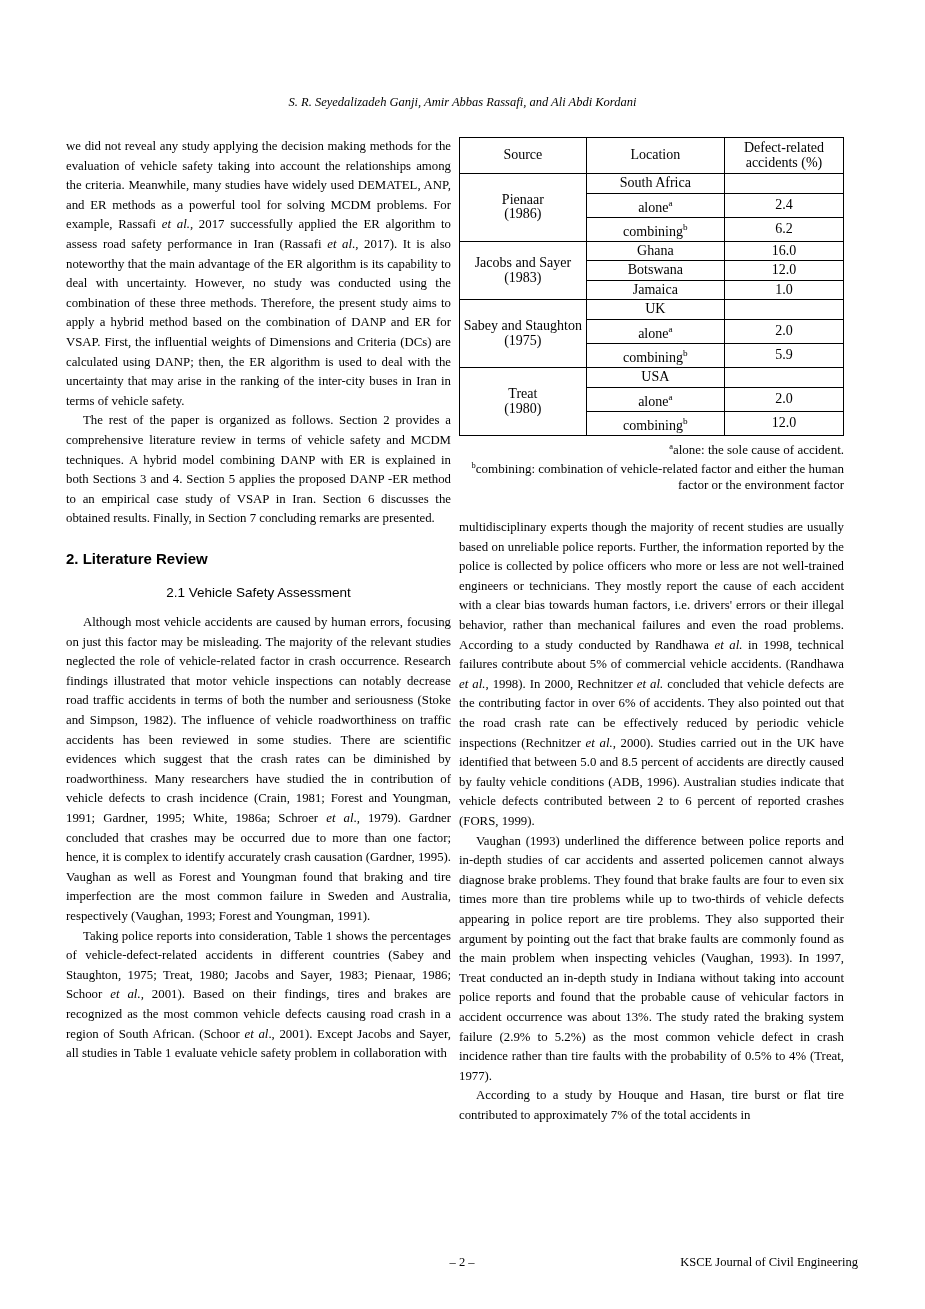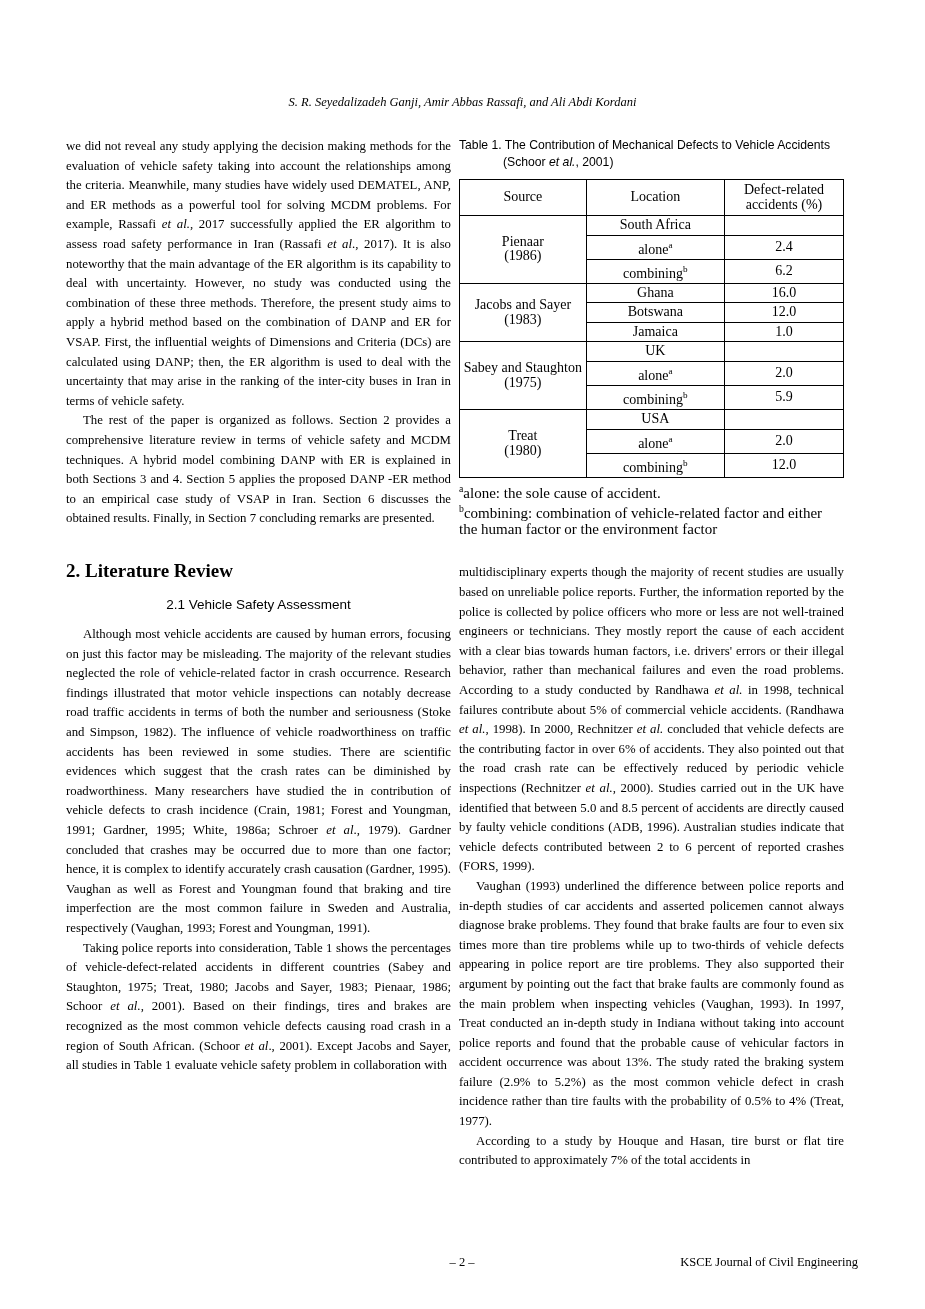--- a/index.html
+++ b/index.html
@@ -19,23 +19,23 @@
     position: absolute; top: 137px; left: 66px; width: 792px;
     display: flex; gap: 8px; align-items: flex-start;
   }
   .col {
     width: 385px; font-size: 12.8px; line-height: 19.6px;
     text-align: justify;
   }
   .col p { margin: 0; }
   p.indent { text-indent: 17px; }
   h2.section {
-    font-family: Liberation Serif, serif;
-    font-size: 19px; font-weight: bold;
-    margin: 32px 0 15px 0; text-align: left; text-indent: 0;
+    font-family: Liberation Sans, sans-serif;
+    font-size: 15px; font-weight: bold;
+    margin: 20px 0 15px 0; text-align: left; text-indent: 0;
   }
   h3.subsection {
     font-family: "Liberation Sans", sans-serif;
     font-size: 13.5px; font-weight: normal;
     margin: 0 0 10px 0; text-align: center; text-indent: 0;
   }
   .table-block { margin-bottom: 26px; }
   .caption {
     font-family: "Liberation Sans", sans-serif;
     font-size: 12.2px; line-height: 16.5px;
@@ -51,22 +51,22 @@
     padding: 2px 3px; font-weight: normal; vertical-align: middle;
   }
   .t1 th { height: 36px; }
   .t1 td { height: 19px; }
   .t1 td.src { white-space: pre-line; }
   .t1 col.c-source { width: 33%; }
   .t1 col.c-location { width: 36%; }
   .t1 col.c-value { width: 31%; }
   sup { font-size: 0.65em; }
   .footnotes {
-    font-size: 15px; line-height: 15.5px;
-    text-align: left; margin-top: 3px; text-indent: 0;
+    font-size: 13px; line-height: 15.5px;
+    text-align: right; margin-top: 3px; text-indent: 0;
   }
   .footer {
     position: absolute; top: 1255px; left: 66px; width: 792px;
     font-size: 12.5px;
   }
   .footer .page-number { text-align: center; }
   .footer .journal { position: absolute; right: 0; top: 0; }
 </style>
 </head>
 <body>
@@ -82,21 +82,20 @@
       <p class="indent">The rest of the paper is organized as follows. Section 2 provides a comprehensive literature review in terms of vehicle safety and MCDM techniques. A hybrid model combining DANP with ER is explained in both Sections 3 and 4. Section 5 applies the proposed DANP -ER method to an empirical case study of VSAP in Iran. Section 6 discusses the obtained results. Finally, in Section 7 concluding remarks are presented.</p>
       <h2 class="section">2. Literature Review</h2>
       <h3 class="subsection">2.1 Vehicle Safety Assessment</h3>
       <p class="indent">Although most vehicle accidents are caused by human errors, focusing on just this factor may be misleading. The majority of the relevant studies neglected the role of vehicle-related factor in crash occurrence. Research findings illustrated that motor vehicle inspections can notably decrease road traffic accidents in terms of both the number and seriousness (Stoke and Simpson, 1982). The influence of vehicle roadworthiness on traffic accidents has been reviewed in some studies. There are scientific evidences which suggest that the crash rates can be diminished by roadworthiness. Many researchers have studied the in contribution of vehicle defects to crash incidence (Crain, 1981; Forest and Youngman, 1991; Gardner, 1995; White, 1986a; Schroer <i>et al</i>., 1979). Gardner concluded that crashes may be occurred due to more than one factor; hence, it is complex to identify accurately crash causation (Gardner, 1995). Vaughan as well as Forest and Youngman found that braking and tire imperfection are the most common failure in Sweden and Australia, respectively (Vaughan, 1993; Forest and Youngman, 1991).</p>
       <p class="indent">Taking police reports into consideration, Table 1 shows the percentages of vehicle-defect-related accidents in different countries (Sabey and Staughton, 1975; Treat, 1980; Jacobs and Sayer, 1983; Pienaar, 1986; Schoor <i>et al.</i>, 2001). Based on their findings, tires and brakes are recognized as the most common vehicle defects causing road crash in a region of South African. (Schoor <i>et al</i>., 2001). Except Jacobs and Sayer, all studies in Table 1 evaluate vehicle safety problem in collaboration with</p>
     </div>
 
     <div class="col">
 
       <div class="table-block">
-        <div class="caption">Table 1.  The Contribution of Mechanical Defects to Vehicle Accidents (Schoor <i>et al.</i>, 2001)</div>
 
         <table class="t1">
           <colgroup>
             <col class="c-source">
               <col class="c-location">
               <col class="c-value">
           </colgroup>
           <thead>
             <tr>
               <th>Source</th>

